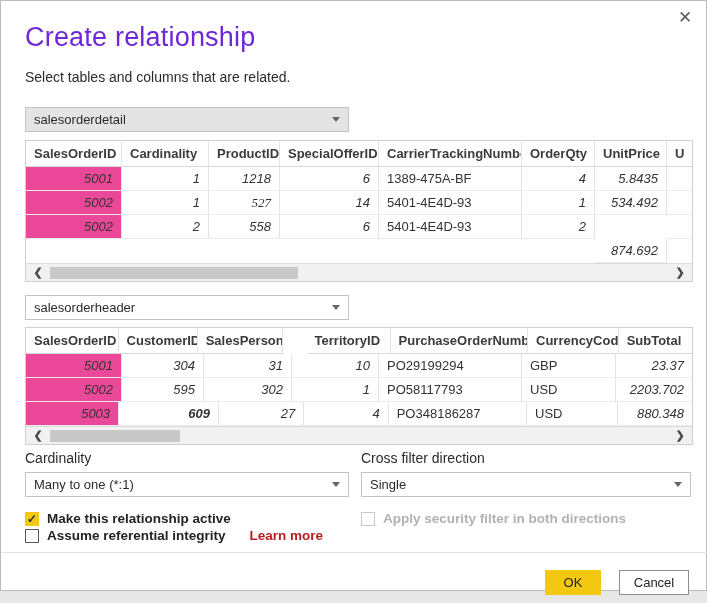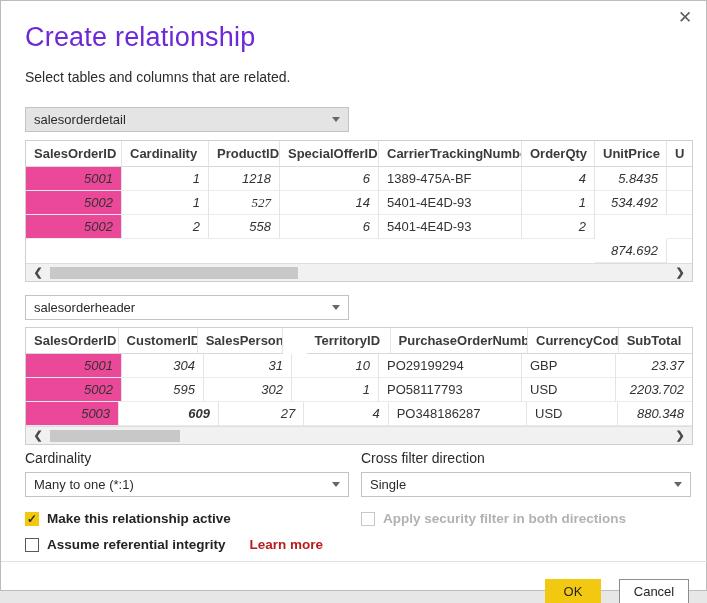--- a/index.html
+++ b/index.html
@@ -121,21 +121,21 @@
     cursor: pointer;
   }
   
   .opts-row { display: flex; margin-top: 5px; }
   .col-left  { width: 336px; }
   .col-right { width: 330px; }
   .opt-label { font-size: 14px; color: #2b2b2b; margin-top: 0; }
   .opts-row .select { margin-top: 6px; gap: 45px; }
   .col-right .select { width: 330px; }
   .cb-row { display: flex; align-items: center; margin-top: 14px; }
-  .cb-row.second { margin-top: 11px; }
+  .cb-row.second { margin-top: 2px; }
   .checkbox {
     width: 14px; height: 14px;
     border: 1px solid #5a5a5a;
     background: #fff;
     margin-right: 8px;
     flex: none;
     cursor: pointer;
     position: relative;
   }
   .checkbox.checked {

